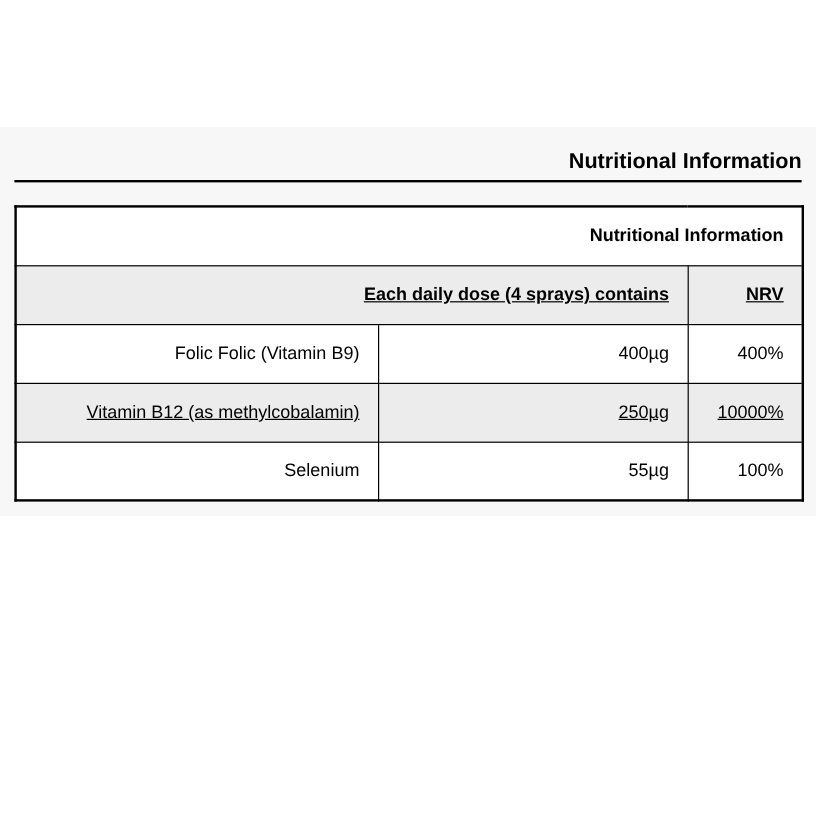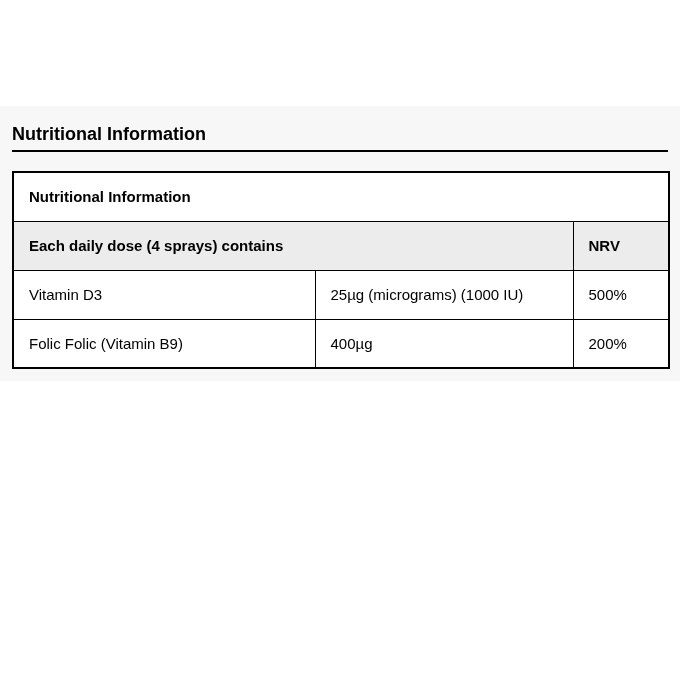--- a/index.html
+++ b/index.html
@@ -11,20 +11,21 @@
     color: var(--text, #000000);
     overflow: hidden;
   }
   .top-spacer {
     height: 106px;
     background: #ffffff;
   }
   .nutrition-section {
     background: var(--section-bg, #f7f7f7);
     padding: 17px 12px 12px 12px;
+    text-align: right;
   }
   .page-title {
     font-size: 18px;
     font-weight: bold;
     line-height: 22px;
     padding-bottom: 5px;
     border-bottom: 2px solid var(--border, #000000);
   }
   table.nutrition-table {
     margin-top: 19px;
@@ -38,20 +39,21 @@
     border: 1px solid var(--border, #000000);
     height: 49px;
     padding: 0 15px;
     vertical-align: middle;
     background: var(--row-bg, #ffffff);
     overflow: hidden;
     white-space: nowrap;
   }
   table.nutrition-table tr.alt td {
     background: var(--row-alt-bg, #ececec);
+    text-decoration: underline;
   }
   .bold { font-weight: bold; }
 </style>
 </head>
 <body>
 
 <div class="top-spacer"></div>
 
 <div class="nutrition-section">
 
@@ -66,25 +68,30 @@
     <tbody>
       <tr>
         <td colspan="3" class="bold">Nutritional Information</td>
       </tr>
       <tr class="alt">
         <td colspan="2" class="bold">Each daily dose (4 sprays) contains</td>
         <td class="bold">NRV</td>
       </tr>
 
       <tr>
-        <td>Vitamin D3</td>
-        <td>25µg (micrograms) (1000 IU)</td>
-        <td>500%</td>
+        <td>Folic Folic (Vitamin B9)</td>
+        <td>400µg</td>
+        <td>400%</td>
+      </tr>
+      <tr class="alt">
+        <td>Vitamin B12 (as methylcobalamin)</td>
+        <td>250µg</td>
+        <td>10000%</td>
       </tr>
       <tr>
-        <td>Folic Folic (Vitamin B9)</td>
-        <td>400µg</td>
-        <td>200%</td>
+        <td>Selenium</td>
+        <td>55µg</td>
+        <td>100%</td>
       </tr>
 
     </tbody>
   </table>
 </div>
 
 </body></html>

